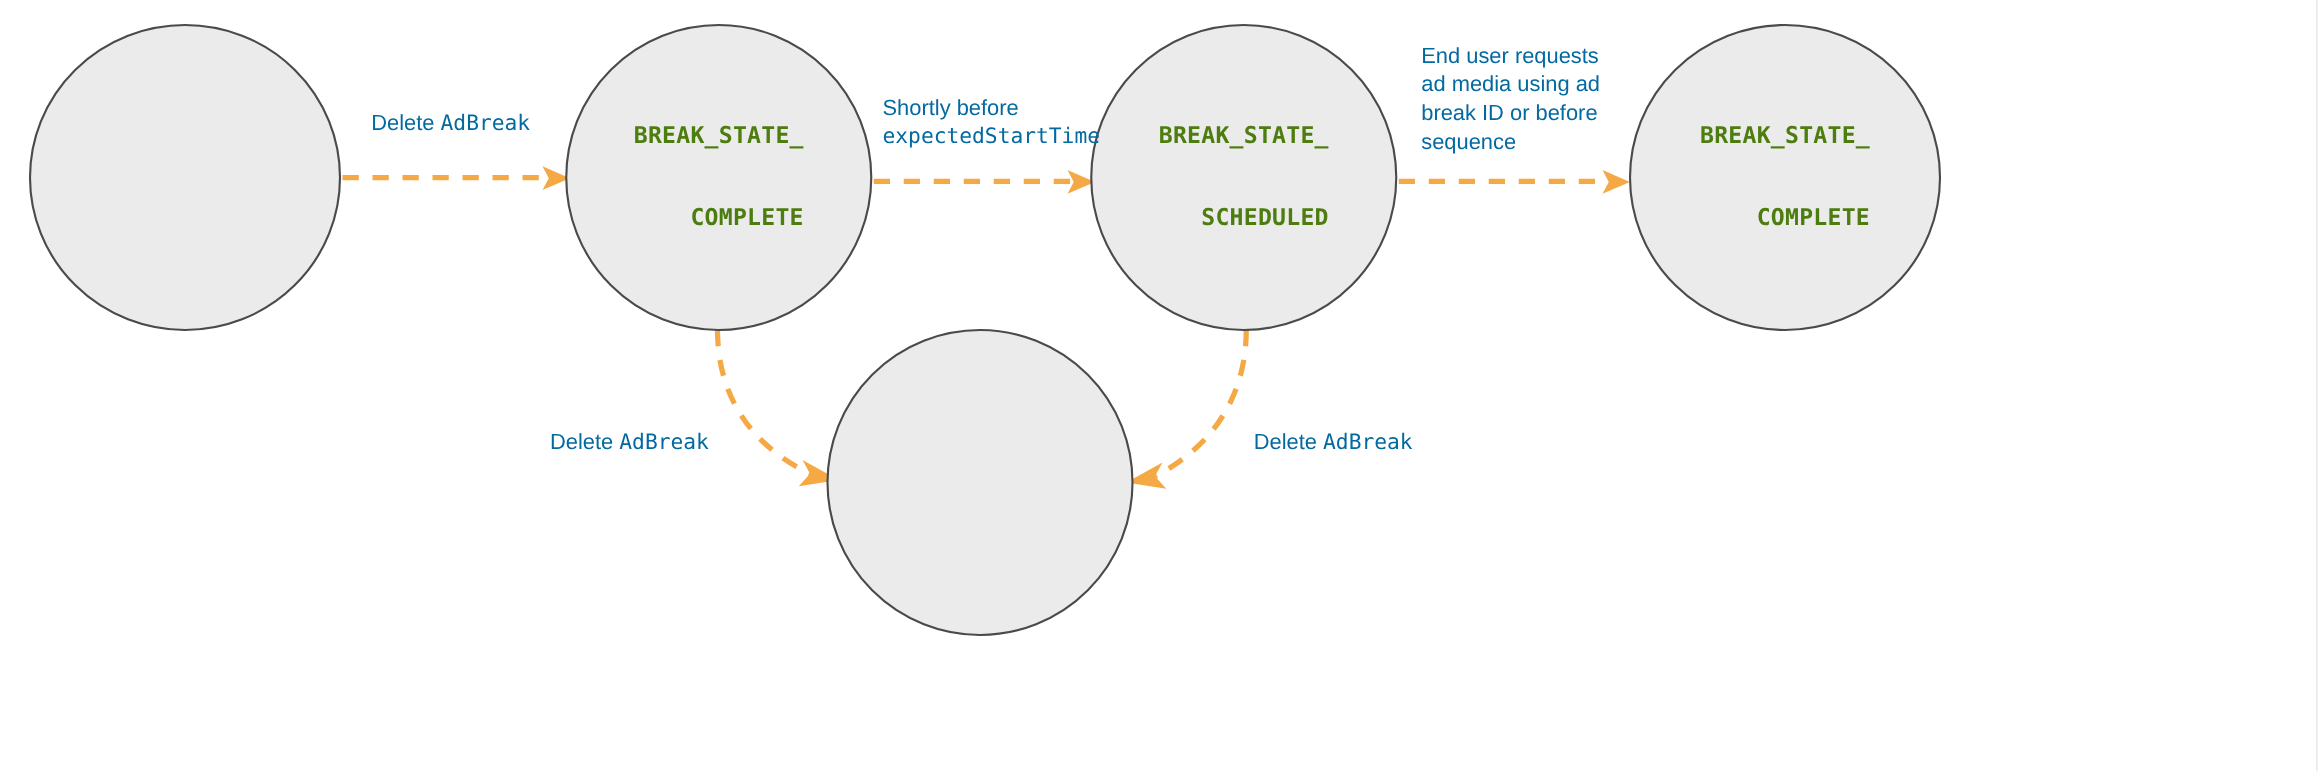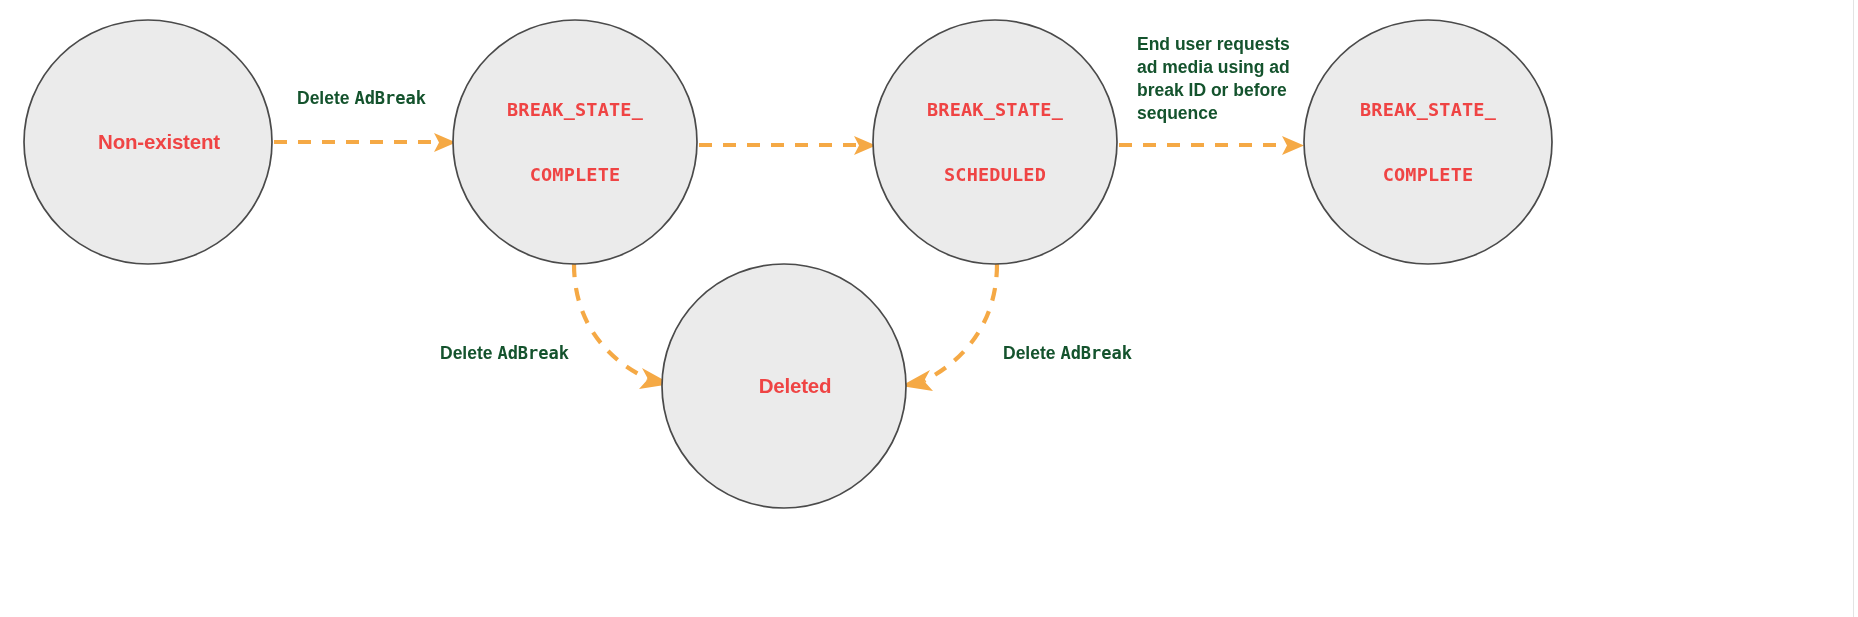--- a/index.html
+++ b/index.html
@@ -37,46 +37,45 @@
     stroke-width: 4.2;
     stroke-dasharray: 13 11;
     stroke-linecap: butt;
   }
   .edge-head {
     fill: #f5a945;
     stroke: none;
   }
   .node-label {
     position: absolute;
-    text-align: center;
-    color: #ef4444;
+    text-align: right;
+    color: #4d7c0f;
     line-height: 1.18;
     pointer-events: none;
     transform: translate(-50%, -50%);
     white-space: pre;
   }
   .node-label.plain {
     font-family: "Liberation Sans", sans-serif;
     font-weight: bold;
     font-size: 20.5px;
     letter-spacing: -0.2px;
   }
   .node-label.code {
     font-family: "DejaVu Sans Mono", "Liberation Mono", monospace;
     font-weight: bold;
     font-size: 18.5px;
     letter-spacing: 0.2px;
   }
   .edge-label {
     position: absolute;
-    color: #14532d;
+    color: #0369a1;
     line-height: 1.32;
     pointer-events: none;
     white-space: nowrap;
-    font-weight: bold;
   }
   .edge-label .ln {
     display: block;
   }
   .edge-label .sans {
     font-family: "Liberation Sans", sans-serif;
     font-size: 17.5px;
   }
   .edge-label .mono {
     font-family: "DejaVu Sans Mono", "Liberation Mono", monospace;
@@ -123,49 +122,47 @@
       <path class="edge-head" d="M 930 370 L 901 386 L 933 391 L 924 381 Z"></path>
     </g>
 
     <ellipse class="node-ellipse" cx="148" cy="142" rx="124" ry="122"></ellipse>
     <ellipse class="node-ellipse" cx="575" cy="142" rx="122" ry="122"></ellipse>
     <ellipse class="node-ellipse" cx="995" cy="142" rx="122" ry="122"></ellipse>
     <ellipse class="node-ellipse" cx="1428" cy="142" rx="124" ry="122"></ellipse>
     <ellipse class="node-ellipse" cx="784" cy="386" rx="122" ry="122"></ellipse>
   </svg>
 
-  <div class="node-label plain" style="left:148px; top:142px;">
-    <span>Non-existent</span>
-  </div>
 
   <div class="node-label code" style="left:575px; top:142px;">
     <div>BREAK_STATE_</div>
     <div>COMPLETE</div>
   </div>
 
   <div class="node-label code" style="left:995px; top:142px;">
     <div>BREAK_STATE_</div>
     <div>SCHEDULED</div>
   </div>
 
   <div class="node-label code" style="left:1428px; top:142px;">
     <div>BREAK_STATE_</div>
     <div>COMPLETE</div>
   </div>
 
-  <div class="node-label plain" style="left:784px; top:386px;">
-    <span>Deleted</span>
-  </div>
 
   <div class="edge-label" style="left:297px; top:87px;">
     <span class="ln">
       <span class="sans">Delete </span><span class="mono">AdBreak</span>
     </span>
   </div>
 
+  <div class="edge-label" style="left:706px; top:75px;">
+    <span class="ln sans">Shortly before</span>
+    <span class="ln mono">expectedStartTime</span>
+  </div>
 
   <div class="edge-label" style="left:1137px; top:33px;">
     <span class="ln sans">End user requests</span>
     <span class="ln sans">ad media using ad</span>
     <span class="ln sans">break ID or before</span>
     <span class="ln sans">sequence</span>
   </div>
 
   <div class="edge-label" style="left:440px; top:342px;">
     <span class="ln">

